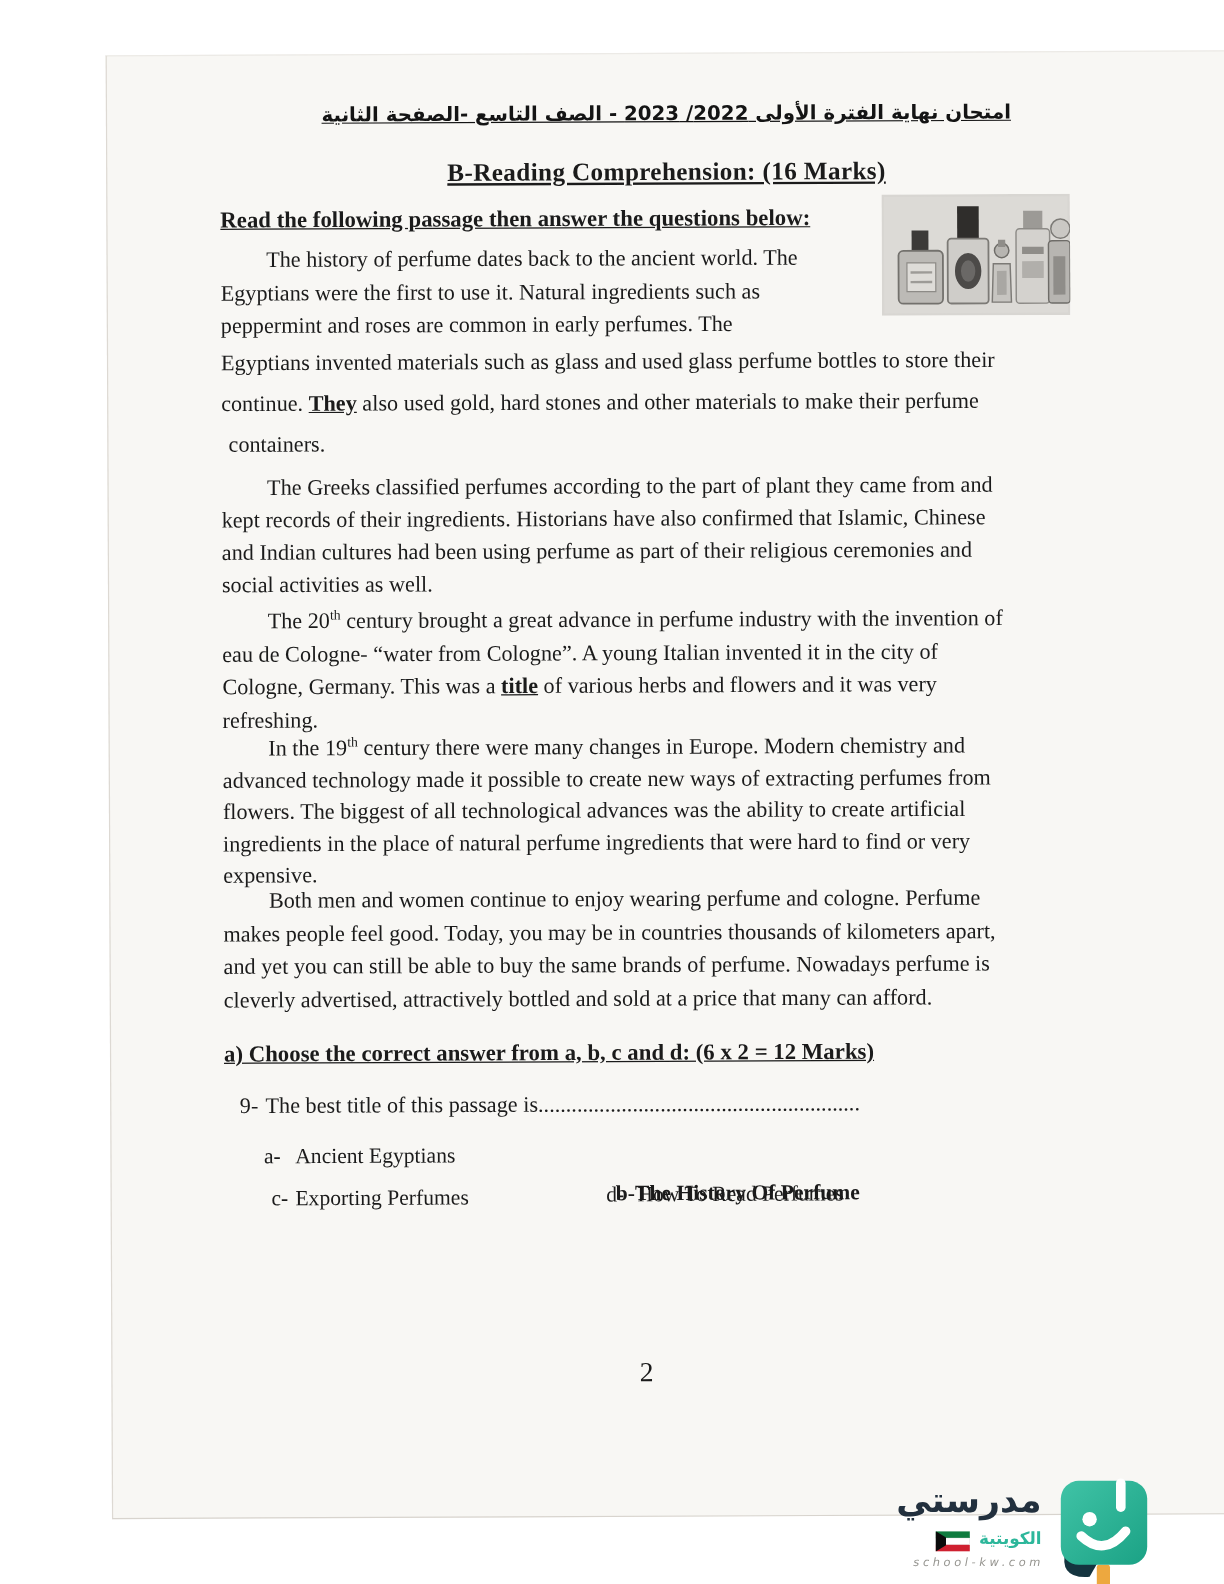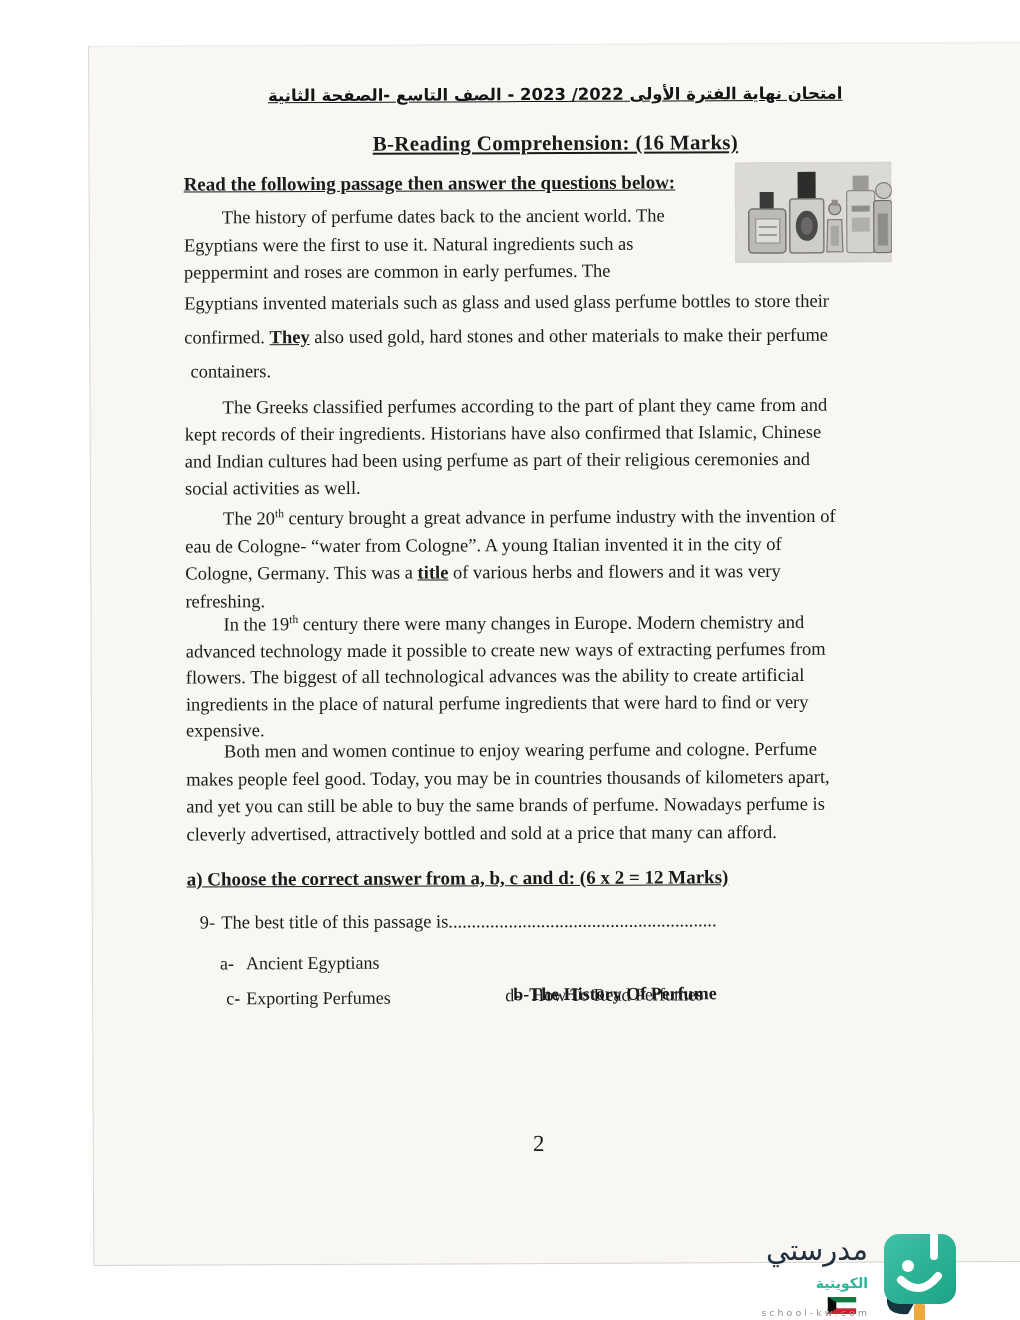--- a/index.html
+++ b/index.html
@@ -71,34 +71,35 @@
   .page-num {
     top:1086px; left:380px; width:130px;
     text-align:center; font-size:23px;
   }
   
   .logo { position:absolute; left:758px; top:1228px; width:262px; height:92px; }
   .logo-icon { position:absolute; left:116px; top:2px; width:96px; height:92px; }
   .brand-ar {
     position:absolute; right:152px; top:8px;
     font-family:"DejaVu Sans", sans-serif;
-    font-size:29px; font-weight:normal; color:#22303e;
+    font-size:29px; font-weight:bold; color:#22303e;
     direction:rtl; line-height:1;
   }
-  .tagline-row { position:absolute; right:152px; top:48px; direction:rtl; display:flex; align-items:center; gap:7px;flex-direction:column; }
+  .tagline-row { position:absolute; right:152px; top:48px; direction:rtl; display:flex; align-items:flex-start; gap:7px; }
   .tagline-ar {
     font-family:"DejaVu Sans", sans-serif;
     font-size:14px; color:#2db79b; font-weight:bold; line-height:1;
   }
   .flag { width:30px; height:17px; display:block; }
   .brand-site {
-    position:absolute; right:150px; top:79px;
+    position:absolute; right:150px; top:69px;
     font-family:"DejaVu Sans", sans-serif;
     font-size:9.5px; letter-spacing:3px; color:#95948f;
     white-space:nowrap;
+    font-style:italic;
   }
 </style>
 </head>
 <body>
 
 <div class="paper">
 
   <div class="abs ar-header">امتحان نهاية الفترة الأولى 2022/ 2023 - الصف التاسع -الصفحة الثانية</div>
 
   <div class="abs section-title">B-Reading Comprehension: (16 Marks)</div>
@@ -138,21 +139,21 @@
   </div>
 
   <div class="abs para lh275" style="top:158px; left:94px;">
     <div class="line indent">The history of perfume dates back to the ancient world. The</div>
     <div class="line">Egyptians were the first to use it. Natural ingredients such as</div>
     <div class="line">peppermint and roses are common in early perfumes. The</div>
   </div>
 
   <div class="abs para lh34" style="top:240px; left:94px;">
     <div class="line">Egyptians invented materials such as glass and used glass perfume bottles to store their</div>
-    <div class="line"><span>confirmed. </span><span class="bold-u">They</span><span> also used gold, hard stones and other materials to make their perfume</span></div>
+    <div class="line"><span>continue. </span><span class="bold-u">They</span><span> also used gold, hard stones and other materials to make their perfume</span></div>
     <div class="line" style="padding-left:6px;">containers.</div>
   </div>
 
   <div class="abs para lh27" style="top:348px; left:94px;">
     <div class="line indent">The Greeks classified perfumes according to the part of plant they came from and</div>
     <div class="line">kept records of their ingredients. Historians have also confirmed that Islamic, Chinese</div>
     <div class="line">and Indian cultures had been using perfume as part of their religious ceremonies and</div>
     <div class="line">social activities as well.</div>
   </div>
 

